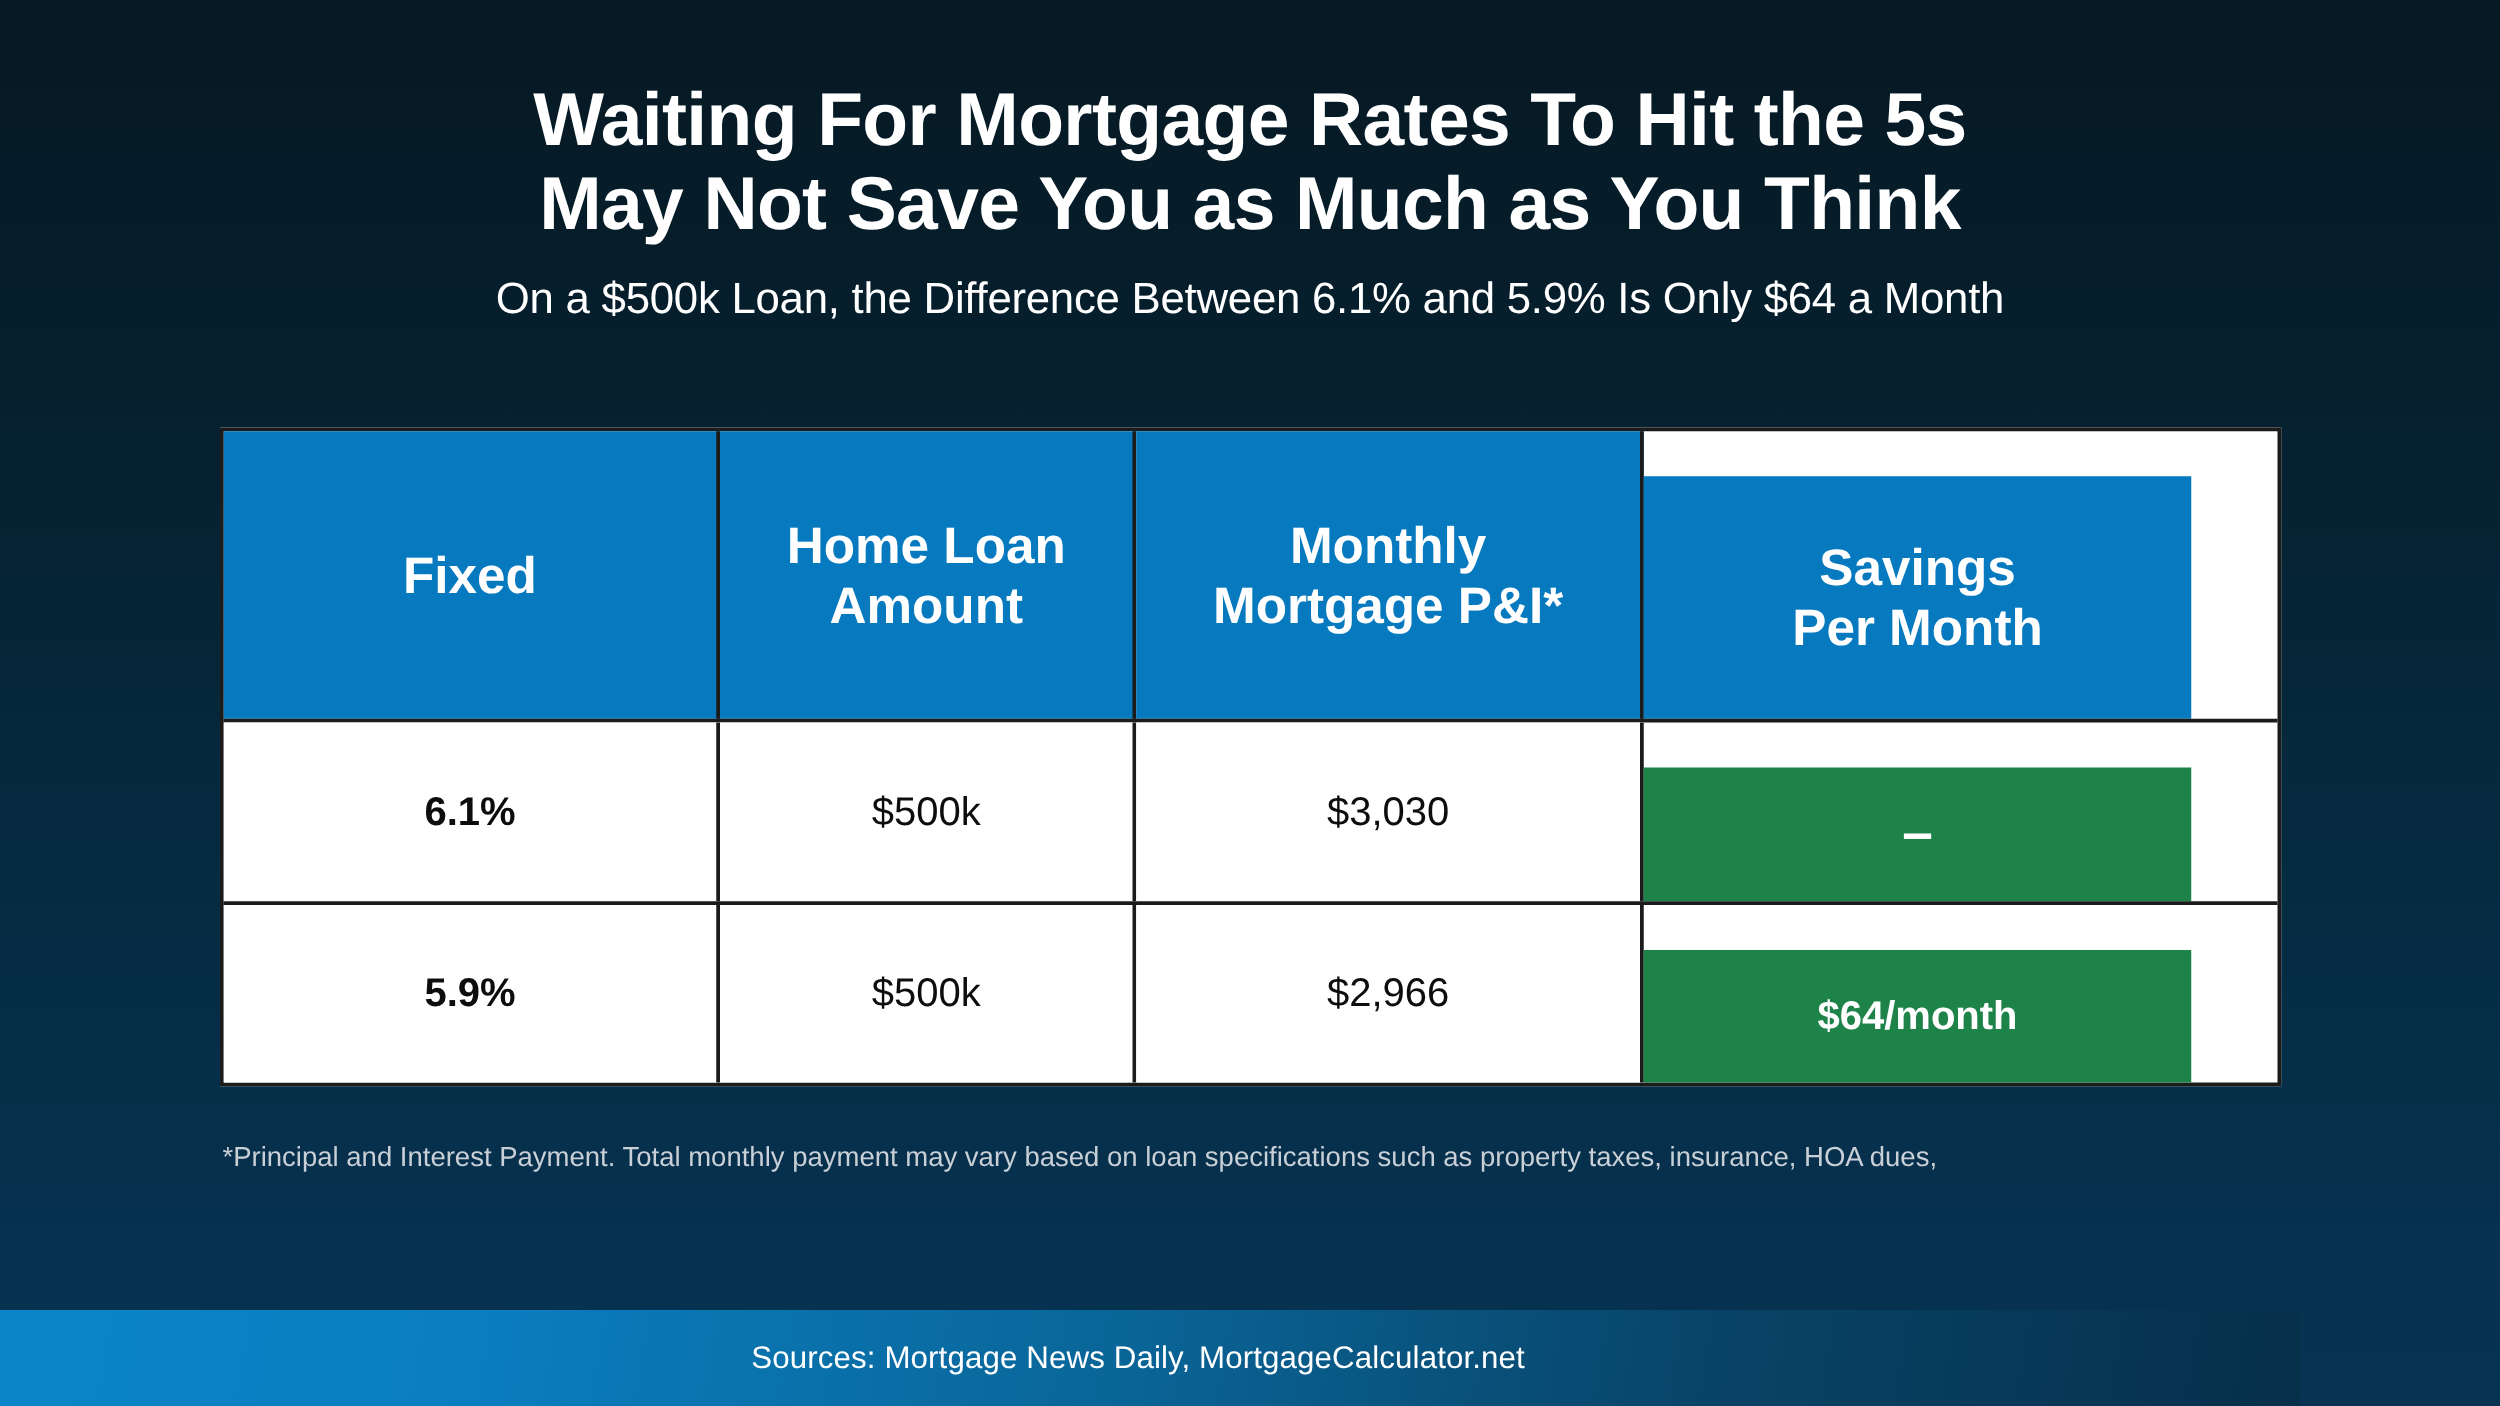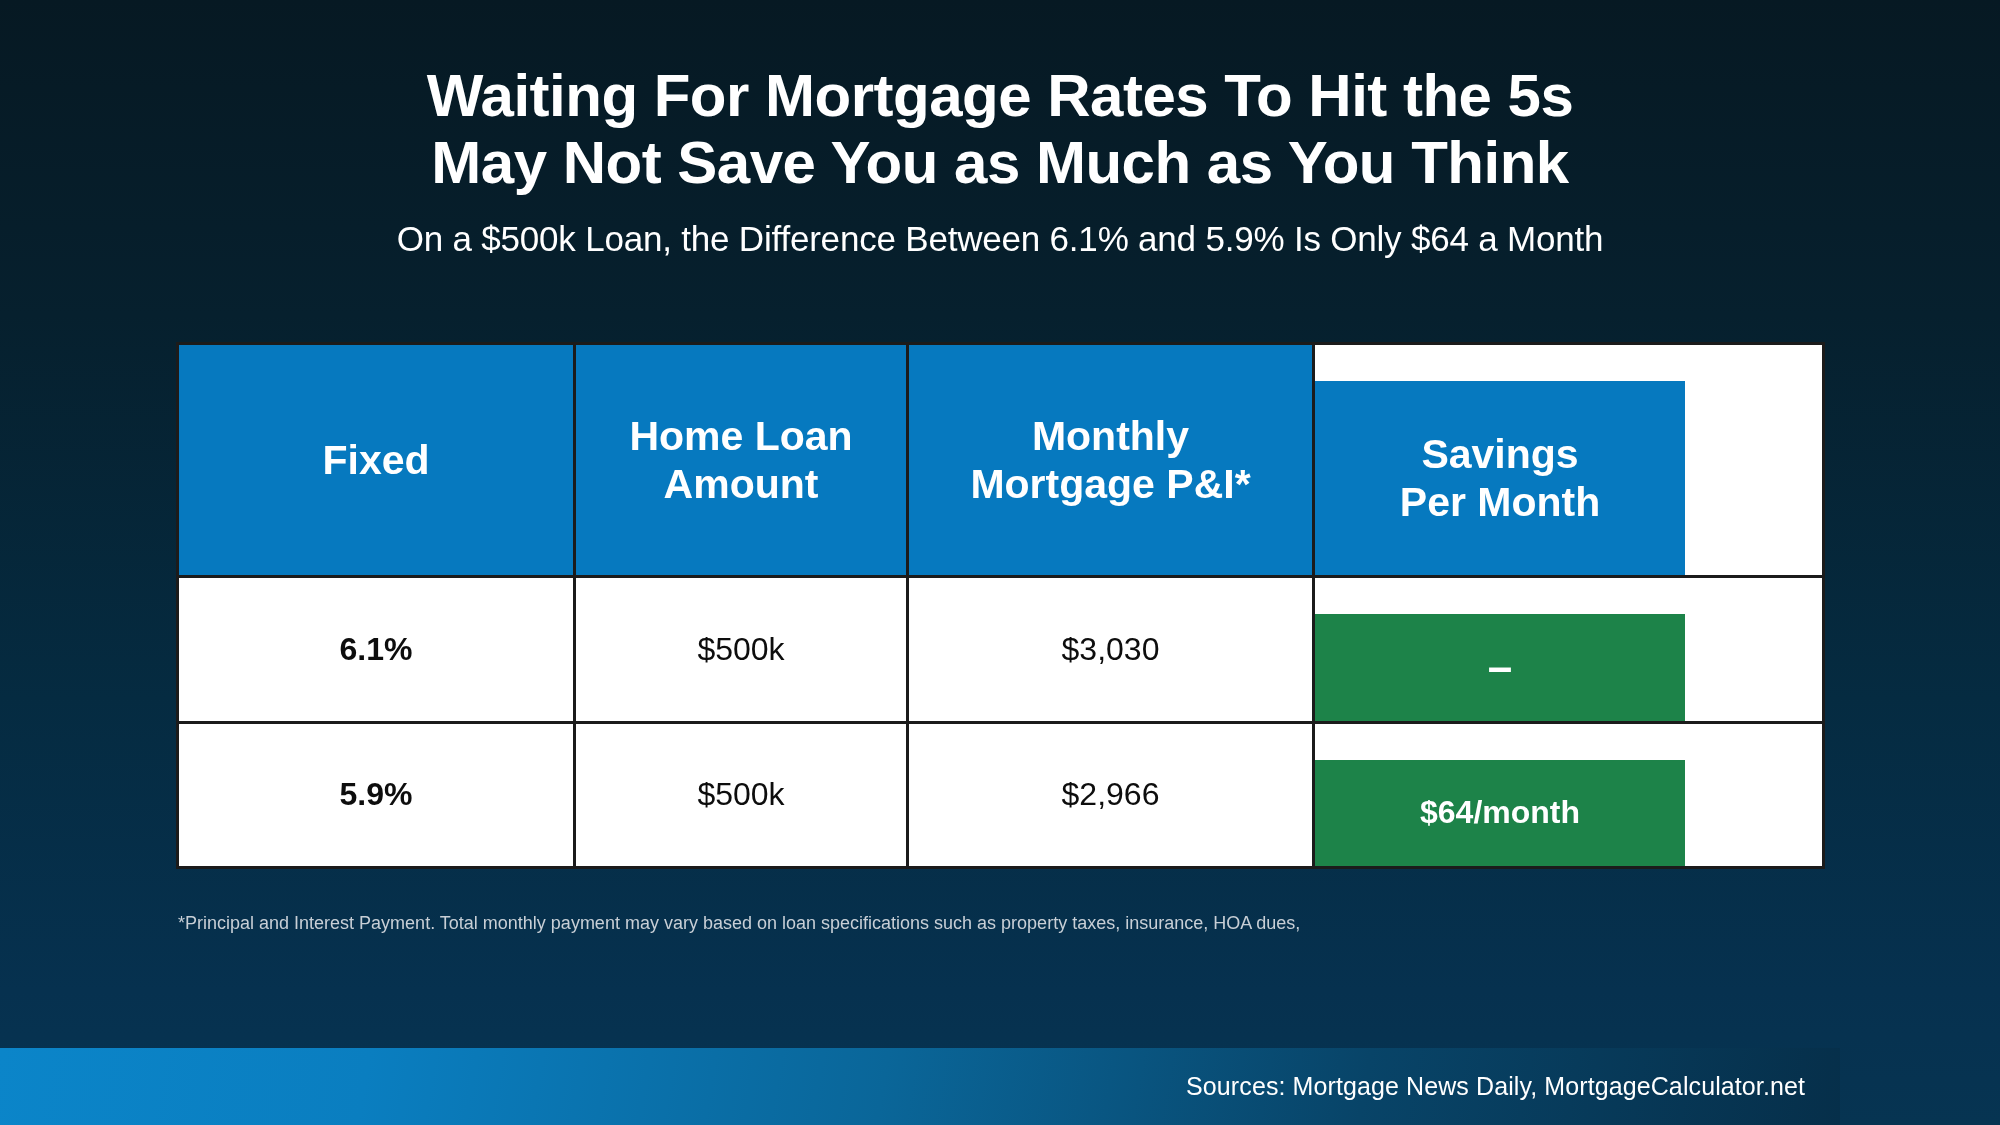--- a/index.html
+++ b/index.html
@@ -59,21 +59,21 @@
     text-align:center;
     border-right:3px solid #1b1b1b;
     padding:0 8px;
   }
   .cell:last-child { border-right:none; }
 
   
   .c1 { width:397px; }
   .c2 { width:333px; }
   .c3 { width:406px; }
-  .c4 { width:370px;margin-top:36px; }
+  .c4 { width:438px;margin-top:36px; }
 
   .row.header .cell {
     background:#0679bf;
     color:#ffffff;
     font-size:41px;
     font-weight:bold;
     line-height:1.18;
   }
   .row.header .cell .ln { display:block; }
 
@@ -90,34 +90,34 @@
     font-weight:bold;
   }
   .row.data .cell.savings.dash { font-size:44px; }
 
   
   .footnote {
     position:absolute;
     left:178px; top:910px;
     width:1600px;
     color:#c8cfd6;
-    font-size:18px;
+    font-size:22px;
     line-height:1.45;
     font-weight:normal;
   }
 
   
   .bottom-bar {
     position:absolute;
     left:0; bottom:0;
     width:1840px; height:77px;
     background:linear-gradient(100deg,#0b85c9 0%,#0a7ec0 20%,#0a6699 48%,#084468 74%,#062f4a 100%);
     display:flex;
     align-items:center;
-    justify-content:flex-end;
+    justify-content:center;
     padding-left:16px;
   }
   .sources {
     color:#ffffff;
     font-size:25px;
     font-weight:normal;
     padding-right:35px;
     letter-spacing:0.1px;
   }
 </style>

